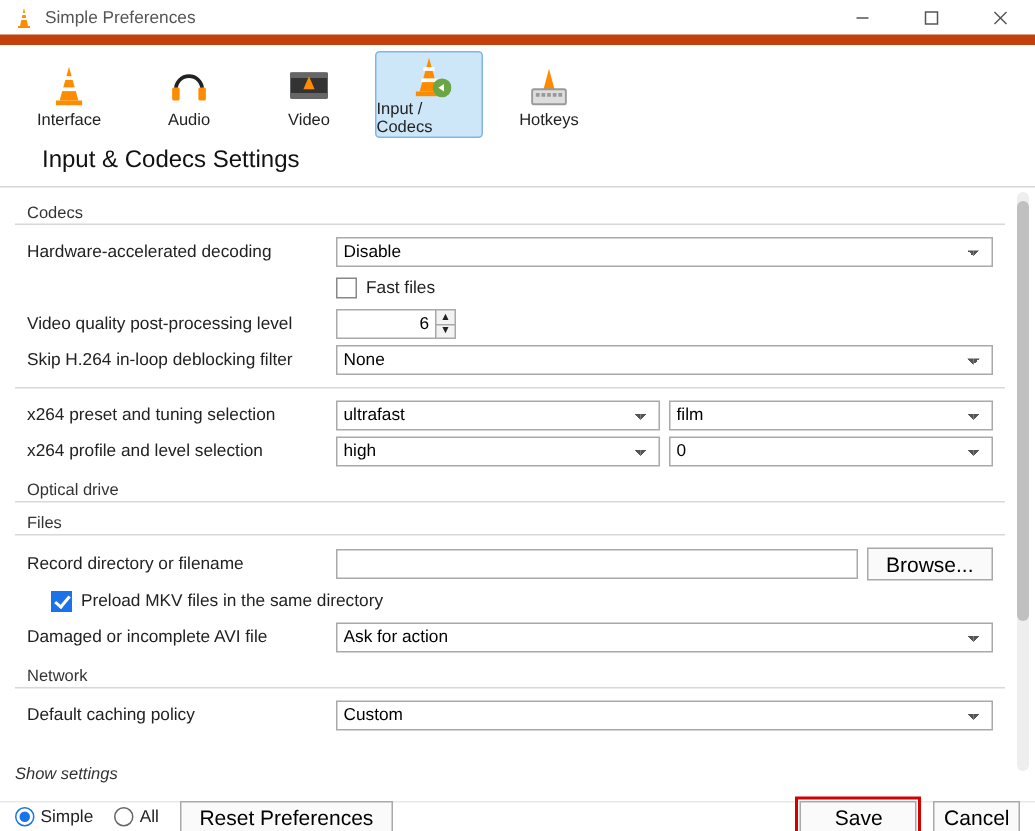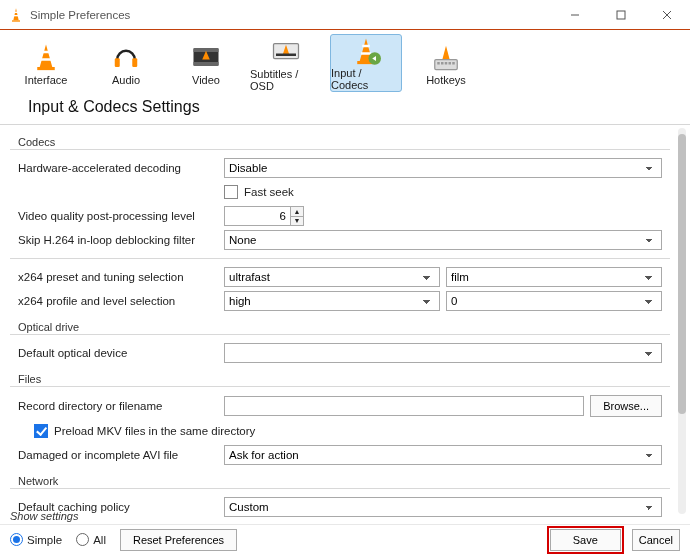--- a/index.html
+++ b/index.html
@@ -1,18 +1,18 @@
 <!DOCTYPE html>
 <html><head>
 <meta charset="utf-8">
 <style>
 * { box-sizing: border-box; font-family: "Segoe UI", Tahoma, sans-serif; }
 body { margin: 0; background: #fff; width: 690px; height: 554px; overflow: hidden; font-size: 11.5px; color: #222; }
 
-.titlebar { height: 30px; display: flex; align-items: center; padding: 0 0 0 8px; background: #fff; border-bottom: 1px solid #c2410c; }
+.titlebar { height: 30px; display: flex; align-items: center; padding: 0 0 0 8px; background: #fff; border-bottom: 7px solid #c2410c; }
 .titlebar .app-icon { width: 16px; height: 16px; margin-right: 6px; }
 .titlebar .title { flex: 1; color: #555; }
 .titlebar .winbtn { width: 46px; height: 30px; display: flex; align-items: center; justify-content: center; color: #666; }
 
 .tabbar { display: flex; gap: 8px; padding: 4px 10px 2px 10px; }
 .tabbar .tab { width: 72px; height: 58px; display: flex; flex-direction: column; align-items: center; justify-content: center; border-radius: 3px; font-size: 11px; color: #222; }
 .tabbar .tab .ticon { height: 34px; display: flex; align-items: center; justify-content: center; }
 .tabbar .tab.selected { background: #cde6f8; border: 1px solid #7fb7e0; }
 
 .section-title { font-size: 16px; padding: 4px 10px 8px 28px; color: #111; border-bottom: 1px solid #d6d6d6; }
@@ -35,23 +35,23 @@
 .spin input { flex: 1; text-align: right; border-right: none; }
 .spin .spbtns { width: 14px; display: flex; flex-direction: column; }
 .spin .spbtns div { flex: 1; border: 1px solid #a9a9a9; font-size: 7px; display: flex; align-items: center; justify-content: center; background: #f3f3f3; }
 .spin .spbtns div:first-child { border-bottom: none; }
 
 .chk { display: flex; align-items: center; gap: 6px; }
 .chkbox { width: 14px; height: 14px; border: 1px solid #888; background: #fff; display: inline-flex; align-items: center; justify-content: center; }
 .chkbox.on { background: #1a73e8; border-color: #1a73e8; }
 .chkbox.on::after { content: ""; width: 4px; height: 8px; border: solid #fff; border-width: 0 2px 2px 0; transform: rotate(40deg) translateY(-1px); }
 
-.btn { height: 22px; border: 1px solid #a9a9a9; background: #fafafa; padding: 0 12px; display: inline-flex; align-items: center; font-size: 11px; }
-
-.footer { position: absolute; left: 0; right: 0; bottom: 0; height: 30px; display: flex; align-items: center; padding: 0 10px; gap: 8px; border-top: 1px solid #e8e8e8; background: #fff; }
+.btn { height: 22px; border: 1px solid #a9a9a9; background: #fafafa; padding: 0 12px; display: inline-flex; align-items: center; font-size: 14px; }
+
+.footer { position: absolute; left: 0; right: 0; bottom: 0; height: 20px; display: flex; align-items: center; padding: 0 10px; gap: 8px; border-top: 1px solid #e8e8e8; background: #fff; }
 .footer .radio { display: flex; align-items: center; gap: 4px; margin-right: 6px; }
 .rcircle { width: 13px; height: 13px; border: 1px solid #666; border-radius: 50%; display: inline-flex; align-items: center; justify-content: center; }
 .rcircle.on { border-color: #1a73e8; }
 .rcircle.on::after { content: ""; width: 7px; height: 7px; background: #1a73e8; border-radius: 50%; }
 .footer .spacer { flex: 1; }
 .save-hilite { border: 2px solid #d40000; padding: 1px; }
 .show-settings-label { position: absolute; left: 10px; bottom: 32px; font-size: 11px; color: #333; font-style: italic; }
 </style>
 </head>
 <body>
@@ -110,30 +110,20 @@
     <span class="ticon">
         <svg width="30" height="30" viewBox="0 0 24 24">
           <rect x="2" y="5" width="20" height="14" rx="1" fill="#333"></rect>
           <rect x="2" y="5" width="20" height="3" fill="#666"></rect>
           <rect x="2" y="16" width="20" height="3" fill="#666"></rect>
           <path d="M12 7 L15 14 H9 Z" fill="#ff8c00"></path>
         </svg>
       </span>
     <span>Video</span>
   </div>
-  <div class="tab">
-    <span class="ticon">
-        <svg width="30" height="30" viewBox="0 0 24 24">
-          <rect x="2" y="6" width="20" height="12" rx="1" fill="#e9e9e9" stroke="#888"></rect>
-          <path d="M12 7 L15 16 H9 Z" fill="#ff8c00"></path>
-          <rect x="4" y="14" width="16" height="2" fill="#333"></rect>
-        </svg>
-      </span>
-    <span>Subtitles / OSD</span>
-  </div>
   <div class="tab selected">
     <span class="ticon">
         <svg width="30" height="30" viewBox="0 0 24 24">
           <path d="M12 2 L17 20 H7 Z" fill="#ff8c00"></path>
           <rect x="5" y="20" width="14" height="2.5" fill="#ff8c00"></rect>
           <rect x="9" y="7" width="6" height="2" fill="#fff"></rect>
           <rect x="8" y="13" width="8" height="2" fill="#fff"></rect>
           <circle cx="19" cy="18" r="5" fill="#6aa644"></circle>
           <path d="M17 18 l3-2 v4 z" fill="#fff"></path>
         </svg>
@@ -167,21 +157,21 @@
 
     <div class="row">
       <span class="lbl">Hardware-accelerated decoding</span>
       <div class="field"><select><option>Disable</option></select></div>
     </div>
 
     <div class="row">
       <span style="width:200px"></span>
       <div class="chk">
         <span class="chkbox"></span>
-        <span>Fast seek</span>
+        <span>Fast files</span>
       </div>
     </div>
 
     <div class="row">
       <span class="lbl">Video quality post-processing level</span>
       <div class="spin">
         <input type="text" value="6" style="">
         <div class="spbtns">
             <div>▲</div>
             <div>▼</div>
@@ -203,24 +193,20 @@
     </div>
 
     <div class="row">
       <span class="lbl">x264 profile and level selection</span>
       <div class="field" style="flex:1"><select><option>high</option></select></div>
       <div class="field" style="flex:1"><select><option>0</option></select></div>
     </div>
 
     <div class="group-label">Optical drive</div>
     <div class="group-rule"></div>
-    <div class="row">
-      <span class="lbl">Default optical device</span>
-      <div class="field"><select><option></option></select></div>
-    </div>
 
     <div class="group-label">Files</div>
     <div class="group-rule"></div>
     <div class="row">
       <span class="lbl">Record directory or filename</span>
       <div class="field"><input type="text" value="" style=""></div>
       <button class="btn">Browse...</button>
     </div>
     <div class="row">
       <div class="chk" style="margin-left:16px">

